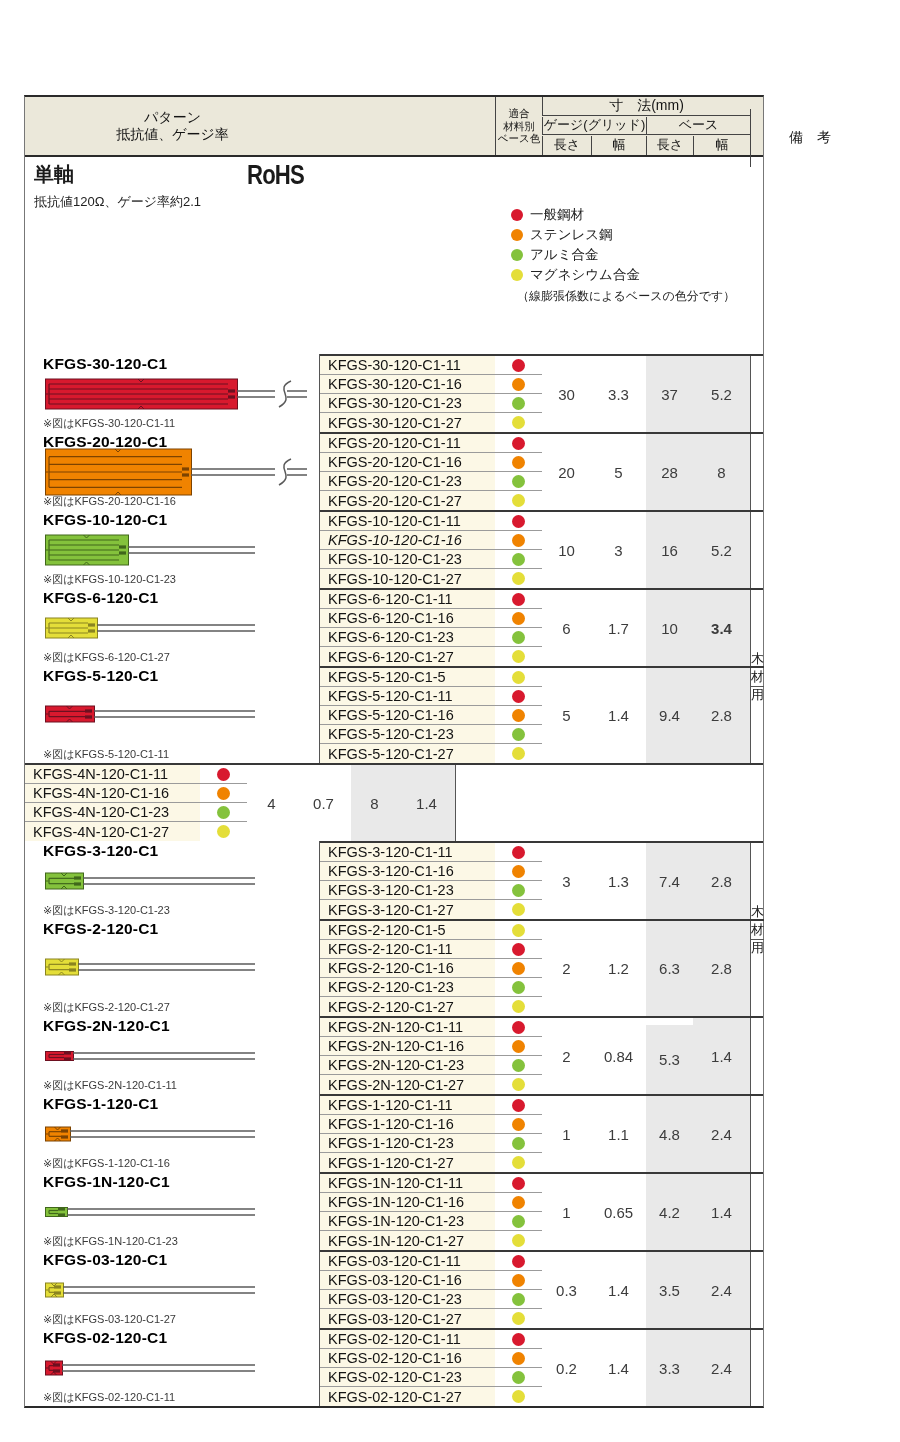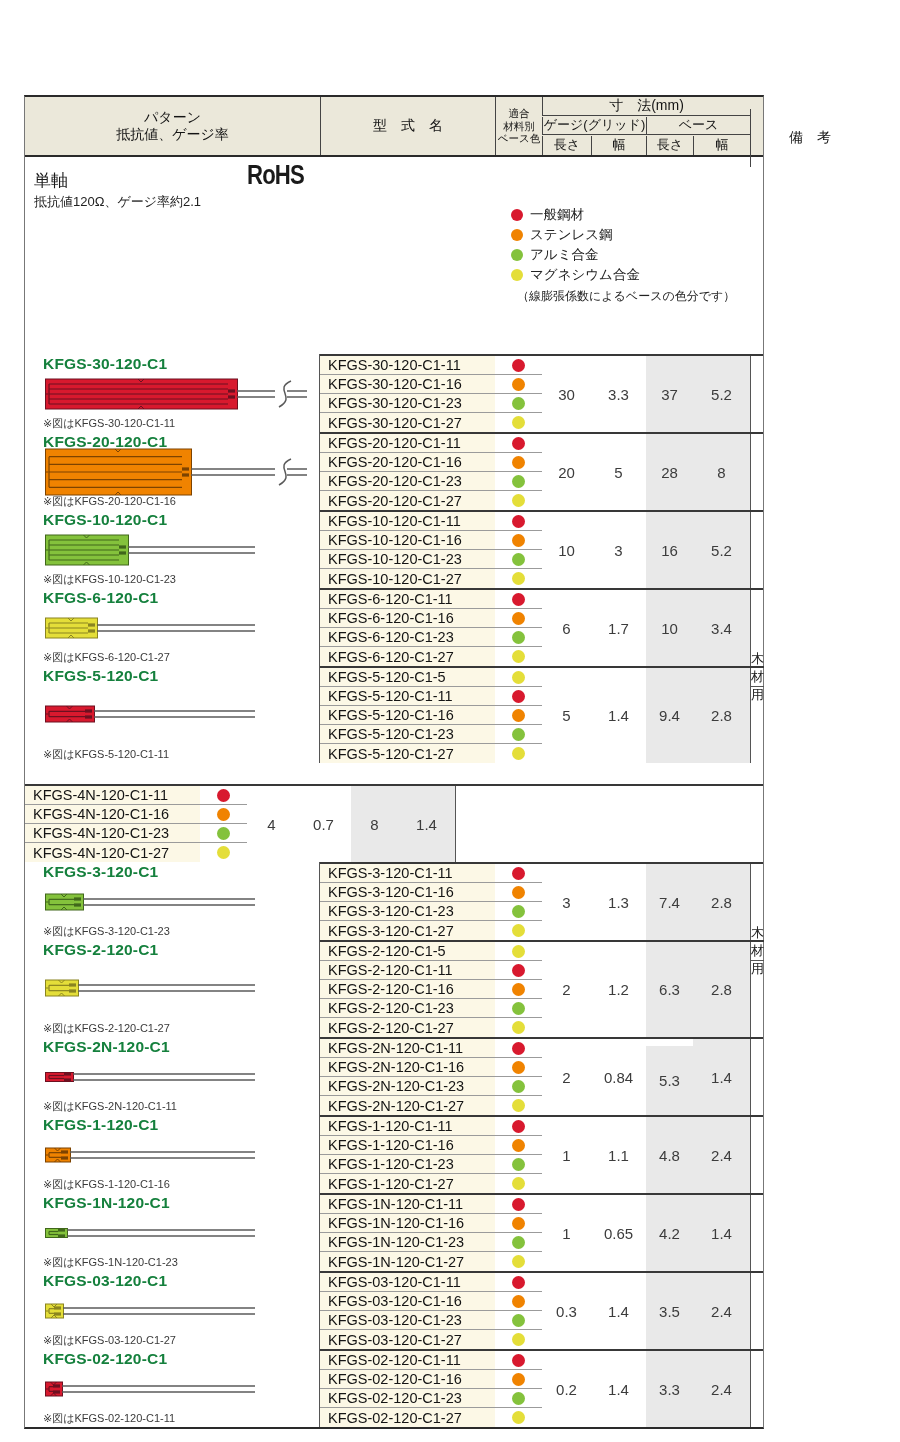--- a/index.html
+++ b/index.html
@@ -13,34 +13,34 @@
        border-left:1px solid #777;border-right:1px solid #777;}
   
   .thead{position:relative;height:58px;background:#ebe8da;border-bottom:2px solid #2a2a2a;}
   .hc{position:absolute;box-sizing:border-box;display:flex;flex-direction:column;
       align-items:center;justify-content:center;font-size:14px;color:#141414;line-height:1.25;}
   .hb{border-left:1px solid #444;}
   .hsmall{font-size:10.5px;line-height:1.18;}
   .hsub{font-size:13px;}
   
   .sect{position:relative;height:197px;}
-  .sect-title{position:absolute;left:9px;top:12px;font-size:17px;font-weight:normal;}
+  .sect-title{position:absolute;left:9px;top:4px;font-size:20px;font-weight:bold;}
   .rohs{position:absolute;left:222px;top:3px;font-size:27px;font-weight:bold;
         transform:scaleX(.82);transform-origin:left;letter-spacing:-1px;}
   .sect-sub{position:absolute;left:9px;top:36px;font-size:13px;color:#222;}
   .legend{position:absolute;left:486px;top:48px;}
   .lg-row{display:flex;align-items:center;height:20px;font-size:13.5px;color:#222;}
   .lg-dot{width:12px;height:12px;border-radius:50%;margin-right:7px;flex:0 0 auto;}
   .lg-note{margin:3px 0 0 6px;font-size:12px;color:#222;}
   
   .group{display:flex;align-items:stretch;}
   .pcell{position:relative;width:295px;box-sizing:border-box;flex:0 0 auto;
          border-right:1px solid #555;overflow:hidden;}
   .ptitle{position:absolute;left:18px;top:1px;font-size:15.5px;font-weight:bold;
-          letter-spacing:.2px;color:#15803d;}
+          letter-spacing:.2px;color:#000000;}
   .pcap{position:absolute;left:18px;bottom:1px;font-size:11px;color:#3a3a3a;}
   .gsvg{position:absolute;left:20px;}
   .right{flex:1;display:grid;border-top:2px solid #383838;
          grid-template-columns:175px 47px 49px 55px 47px 57px 1fr;}
   .mcell{grid-column:1;box-sizing:border-box;background:#fcf8e6;display:flex;
          align-items:center;padding-left:8px;font-size:14.5px;color:#141414;white-space:nowrap;}
   .dcell{grid-column:2;box-sizing:border-box;display:flex;align-items:center;justify-content:center;}
   .rb{border-bottom:1px solid #9b9b9b;}
   .dot{width:13px;height:13px;border-radius:50%;}
   .vcell{grid-row:1/-1;display:flex;align-items:center;justify-content:center;
@@ -57,23 +57,20 @@
 
 <div class="page">
 
   <div class="tbl">
 
     <div class="thead">
       <div class="hc" style="left:0;top:0;width:295px;height:58px;">
         <span>パターン</span>
         <span>抵抗値、ゲージ率</span>
       </div>
-      <div class="hc hb" style="left:295px;top:0;width:175px;height:58px;">
-        <span>型　式　名</span>
-      </div>
       <div class="hc hb hsmall" style="left:470px;top:0;width:47px;height:58px;">
         <span>適合</span>
         <span>材料別</span>
         <span>ベース色</span>
       </div>
       <div class="hc hb" style="left:517px;top:0;width:208px;height:19px;border-bottom:1px solid #444;">
         <span>寸　法(mm)</span>
       </div>
       <div class="hc hb hsub" style="left:517px;top:20px;width:104px;height:18px;border-bottom:1px solid #444;">
         <span>ゲージ(グリッド)</span>
@@ -245,21 +242,21 @@
               <line x1="83" y1="15" x2="210" y2="15" stroke="#5a5a5a" stroke-width="1.5"></line>
               <line x1="83" y1="21" x2="210" y2="21" stroke="#5a5a5a" stroke-width="1.5"></line>
             </svg>
             <div class="pcap">※図はKFGS-10-120-C1-23</div>
           </div>
           <div class="right" style="grid-template-rows: repeat(4, 19px);">
             <div class="mcell rb" style="grid-row: 1;">KFGS-10-120-C1-11</div>
             <div class="dcell rb" style="grid-row: 1;">
               <span class="dot" style="background: rgb(216, 25, 46);"></span>
             </div>
-            <div class="mcell rb" style="grid-row: 2;">KFGS-10-120-C1-16</div>
+            <div class="mcell rb" style="grid-row: 2; font-style: italic;">KFGS-10-120-C1-16</div>
             <div class="dcell rb" style="grid-row: 2;">
               <span class="dot" style="background: rgb(240, 131, 0);"></span>
             </div>
             <div class="mcell rb" style="grid-row: 3;">KFGS-10-120-C1-23</div>
             <div class="dcell rb" style="grid-row: 3;">
               <span class="dot" style="background: rgb(132, 194, 60);"></span>
             </div>
             <div class="mcell" style="grid-row: 4;">KFGS-10-120-C1-27</div>
             <div class="dcell" style="grid-row: 4;">
               <span class="dot" style="background: rgb(228, 222, 57);"></span>
@@ -305,21 +302,21 @@
             <div class="dcell rb" style="grid-row: 3;">
               <span class="dot" style="background: rgb(132, 194, 60);"></span>
             </div>
             <div class="mcell" style="grid-row: 4;">KFGS-6-120-C1-27</div>
             <div class="dcell" style="grid-row: 4;">
               <span class="dot" style="background: rgb(228, 222, 57);"></span>
             </div>
             <div class="vcell" style="grid-column: 3;">6</div>
             <div class="vcell" style="grid-column: 4;">1.7</div>
             <div class="vcell gray" style="grid-column: 5;">10</div>
-            <div class="vcell gray" style="grid-column: 6;">3.4</div>
+            <div class="vcell gray" style="grid-column: 6; font-weight: bold;">3.4</div>
             <div class="remcell remfull" style="grid-column: 7;"></div>
           </div>
         </div>
         <div class="group">
           <div class="pcell" style="height: 97px;">
             <div class="ptitle">KFGS-5-120-C1</div>
             <svg class="gsvg" width="272" height="22" viewBox="0 0 272 22" xmlns="http://www.w3.org/2000/svg" style="top: 37px;">
               <rect x="0.5" y="3" width="49" height="16" fill="#d8192e" stroke="#6d1020" stroke-width="1"></rect>
               <line x1="4" y1="8.333333333333332" x2="40" y2="8.333333333333332" stroke="#6d1020" stroke-width="1.2"></line>
               <line x1="4" y1="13.666666666666666" x2="40" y2="13.666666666666666" stroke="#6d1020" stroke-width="1.2"></line>
@@ -359,21 +356,21 @@
             </div>
             <div class="vcell" style="grid-column: 3;">5</div>
             <div class="vcell" style="grid-column: 4;">1.4</div>
             <div class="vcell gray" style="grid-column: 5;">9.4</div>
             <div class="vcell gray" style="grid-column: 6;">2.8</div>
             <div class="remcell remtop" style="grid-column: 7;">木材用</div>
             <div class="remcell remfill" style="grid-column: 7;"></div>
           </div>
         </div>
         <div class="group">
-          <div class="right" style="grid-template-rows: repeat(4, 19px); margin-top: 21px;">
+          <div class="right" style="grid-template-rows: repeat(4, 19px);">
             <div class="mcell rb" style="grid-row: 1;">KFGS-4N-120-C1-11</div>
             <div class="dcell rb" style="grid-row: 1;">
               <span class="dot" style="background: rgb(216, 25, 46);"></span>
             </div>
             <div class="mcell rb" style="grid-row: 2;">KFGS-4N-120-C1-16</div>
             <div class="dcell rb" style="grid-row: 2;">
               <span class="dot" style="background: rgb(240, 131, 0);"></span>
             </div>
             <div class="mcell rb" style="grid-row: 3;">KFGS-4N-120-C1-23</div>
             <div class="dcell rb" style="grid-row: 3;">

